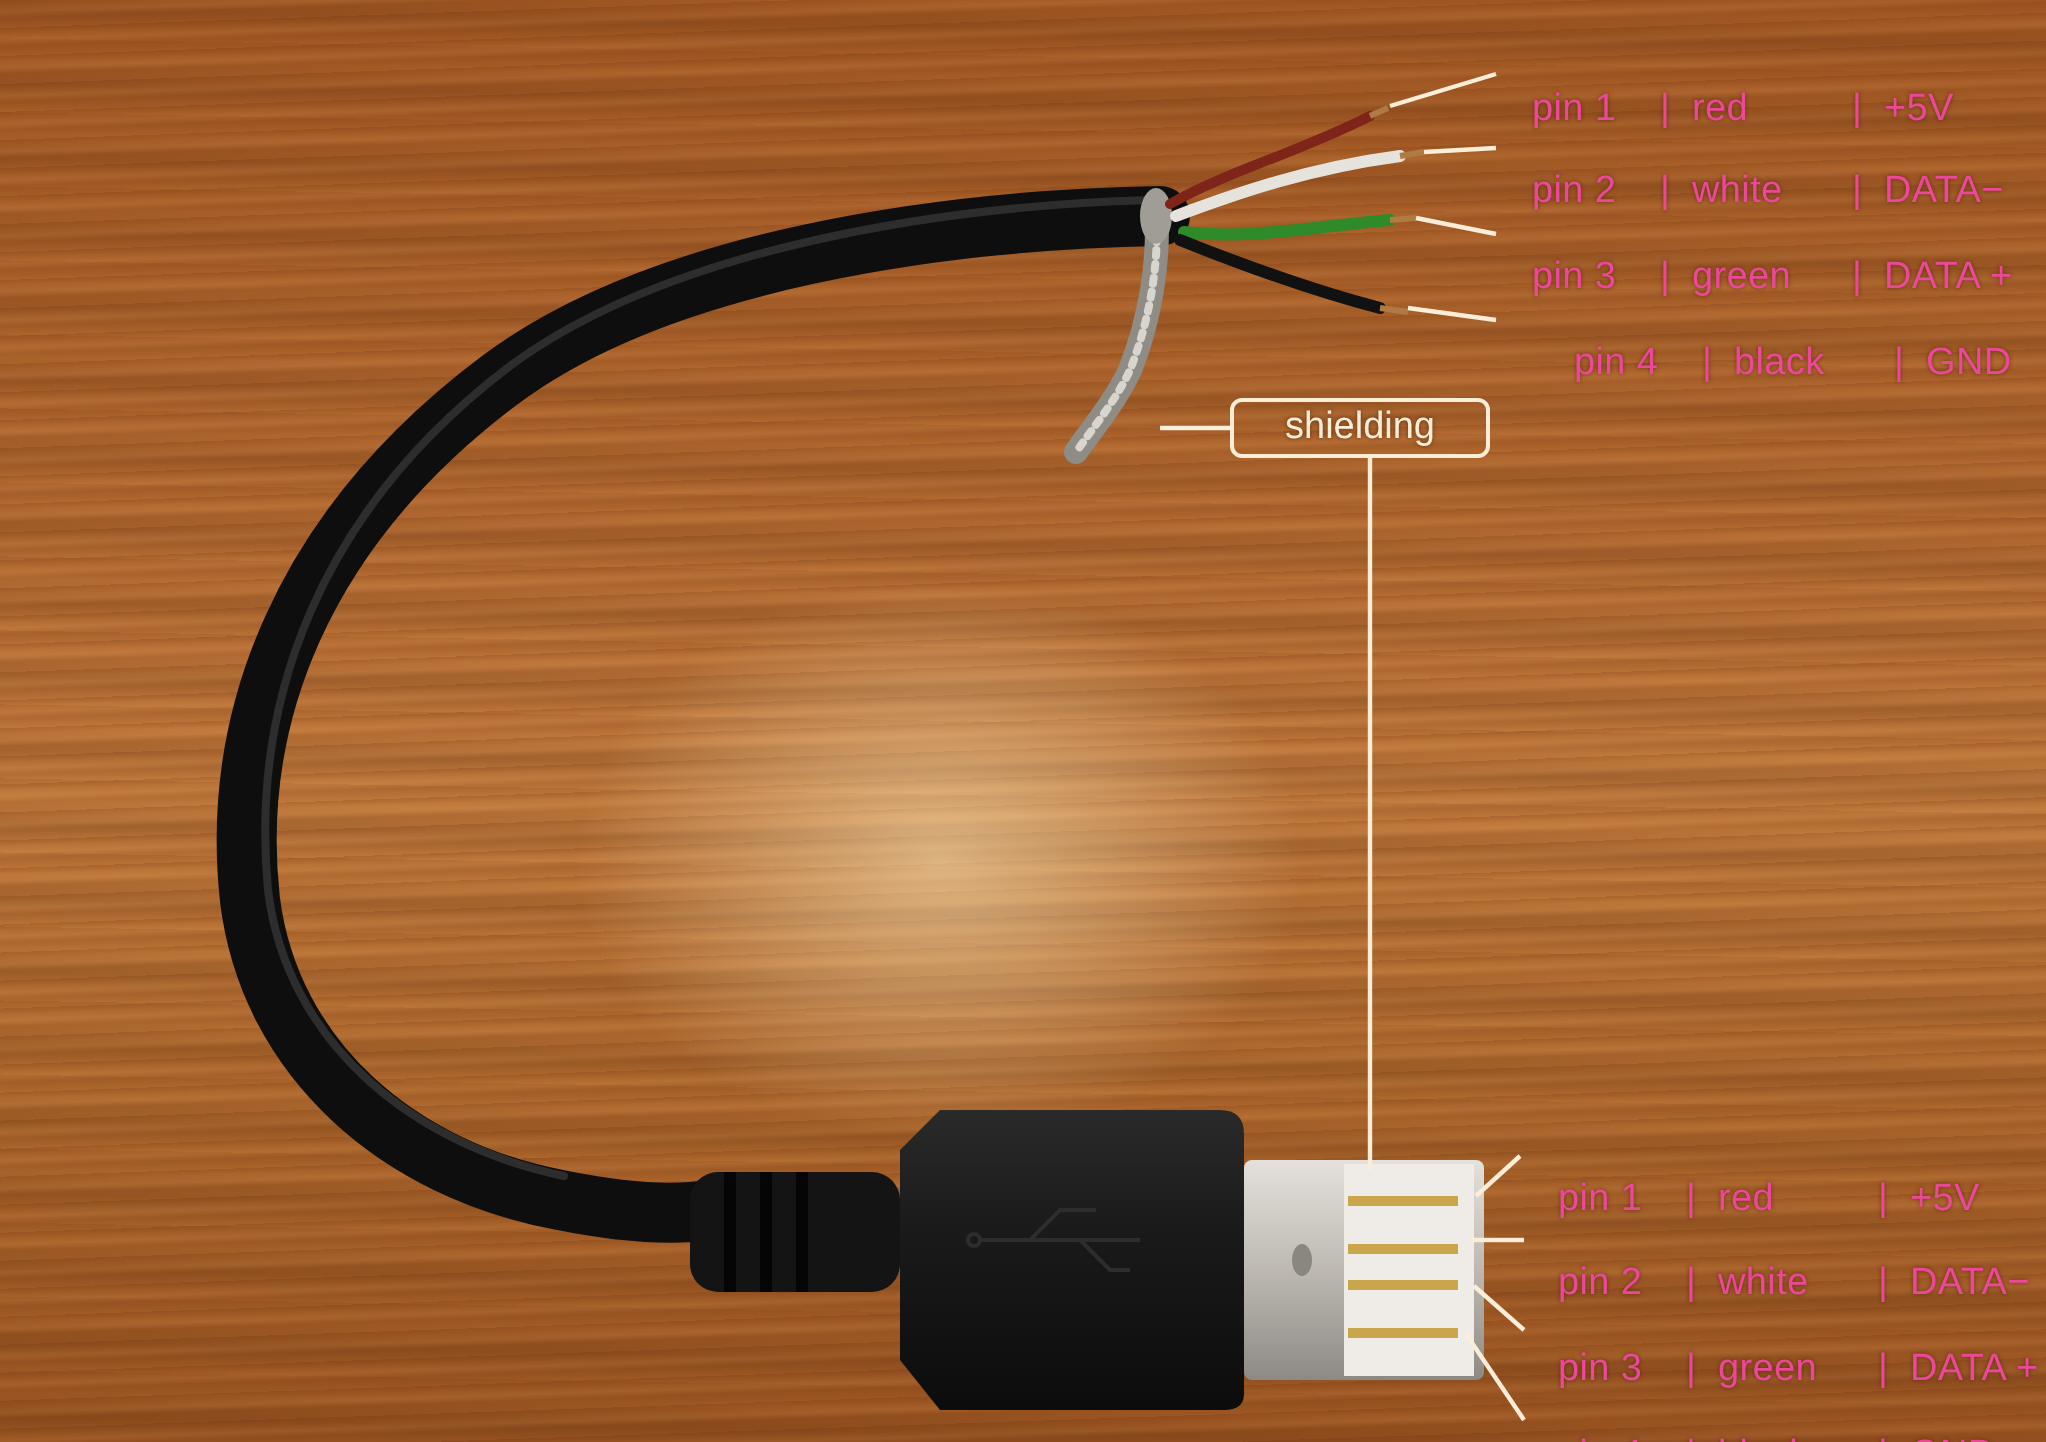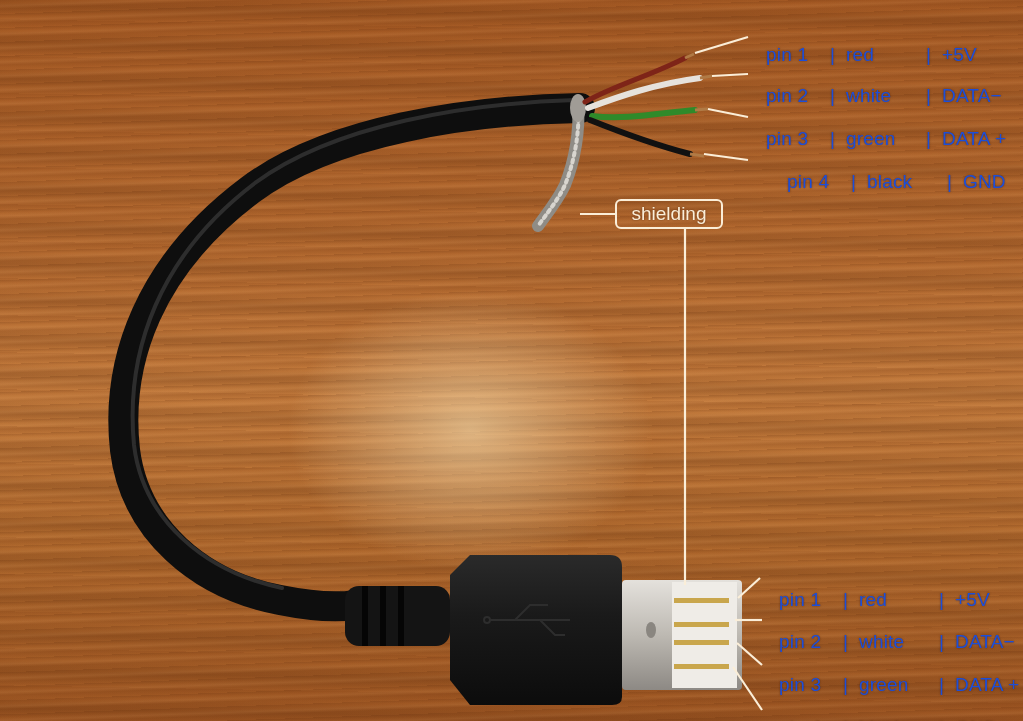--- a/index.html
+++ b/index.html
@@ -4,27 +4,27 @@
 <style>
   html,body{margin:0;padding:0;}
   body{width:1023px;height:721px;overflow:hidden;position:relative;font-family:"Liberation Sans",sans-serif;}
   .scene{position:absolute;left:0;top:0;width:1023px;height:721px;overflow:hidden;
     background:
       radial-gradient(ellipse 260px 200px at 470px 430px, rgba(255,235,190,0.55), rgba(255,235,190,0) 70%),
       repeating-linear-gradient(178deg, rgba(90,40,10,0.18) 0px, rgba(90,40,10,0.0) 3px, rgba(255,200,140,0.08) 6px, rgba(90,40,10,0.12) 9px, rgba(90,40,10,0) 14px),
       repeating-linear-gradient(181deg, rgba(120,55,15,0.15) 0px, rgba(120,55,15,0) 11px, rgba(70,30,5,0.18) 23px, rgba(120,55,15,0) 37px),
       linear-gradient(180deg,#a55a24 0%,#b46a30 35%,#c27a3c 55%,#b16a2e 75%,#9c5522 100%);}
   svg.overlay{position:absolute;left:0;top:0;}
-  .lbl{position:absolute;color:#1d4ed8;font-size:19px;white-space:pre;letter-spacing:0.2px;
+  .lbl{position:absolute;color:#ec4899;font-size:19px;white-space:pre;letter-spacing:0.2px;
     text-shadow:0 0 2px rgba(60,25,5,0.6);line-height:22px;}
   .lbl span{display:inline-block;}
   .c-pin{width:64px;}
   .c-col{width:80px;}
   .sep{width:16px;text-align:left;}
-  .shield-box{position:absolute;left:615px;top:199px;width:108px;height:30px;border:2px solid #fbeed8;border-radius:6px;
+  .shield-box{position:absolute;left:615px;top:199px;width:130px;height:30px;border:2px solid #fbeed8;border-radius:6px;
     box-sizing:border-box;color:#fbeed8;font-size:19px;text-align:center;line-height:26px;text-shadow:0 0 2px rgba(60,25,5,0.6);}
 </style>
 </head>
 <body>
 
 <div class="scene"></div>
 
 <svg class="overlay" width="1023" height="721" viewBox="0 0 1023 721">
   <defs>
     <linearGradient id="plugBody" x1="0" y1="0" x2="0" y2="1">

